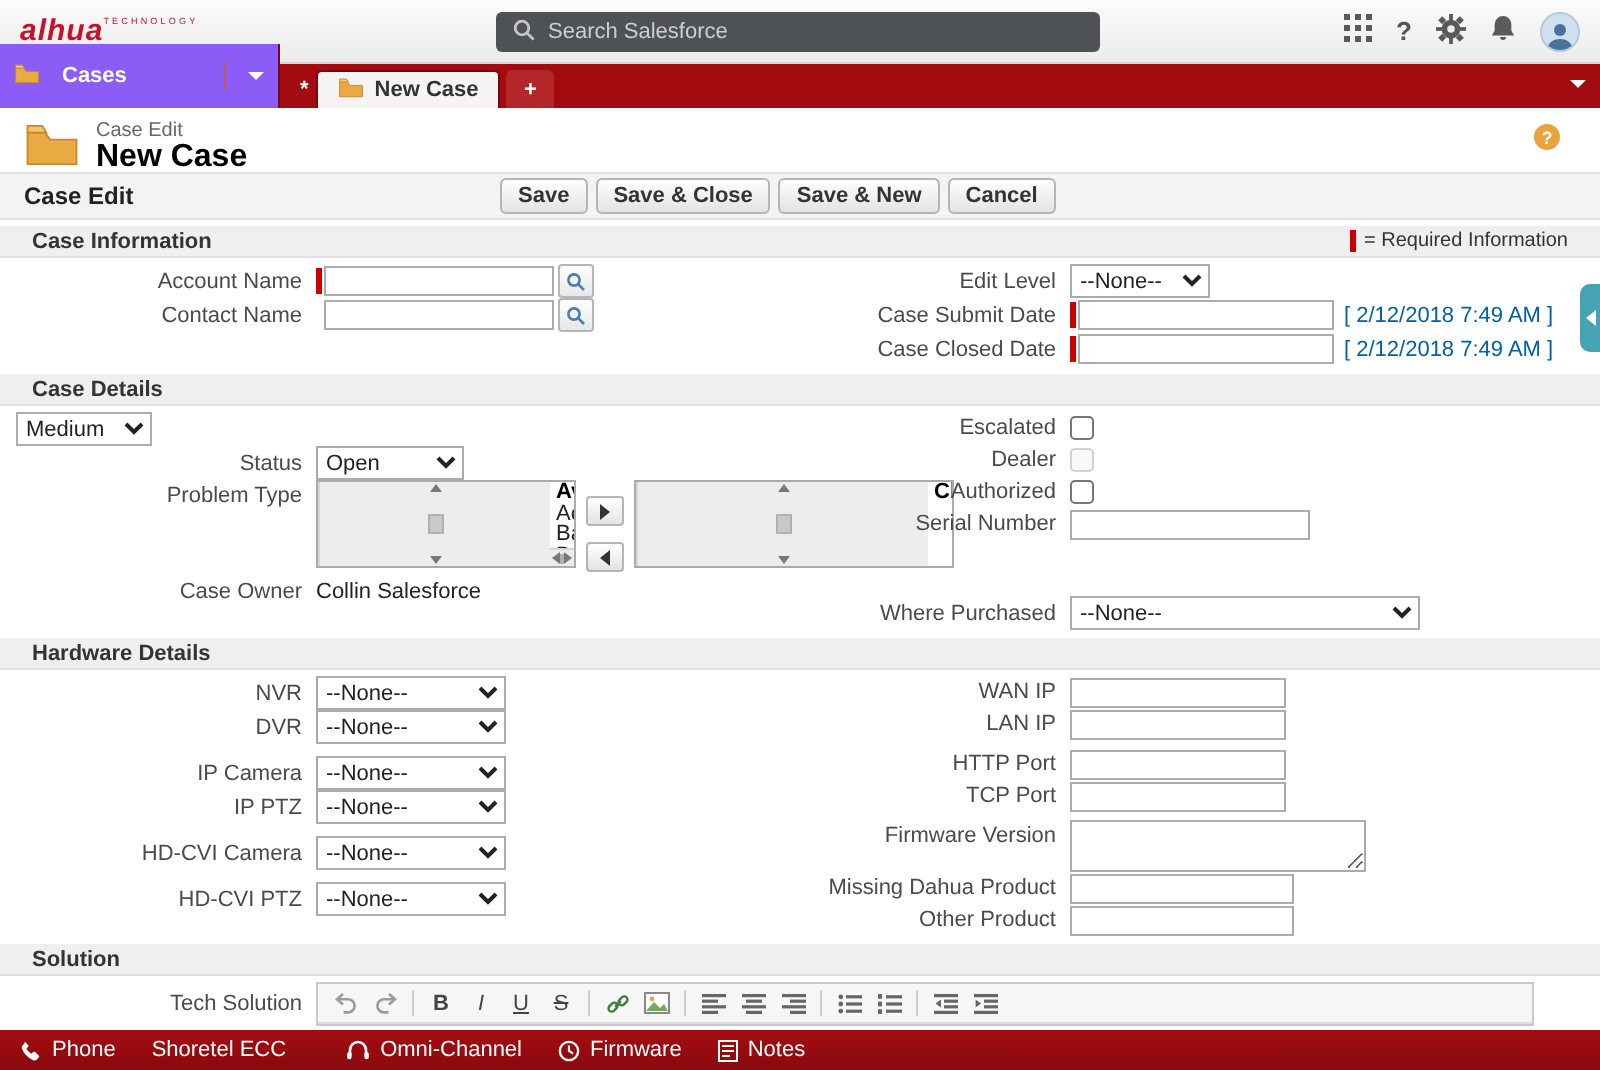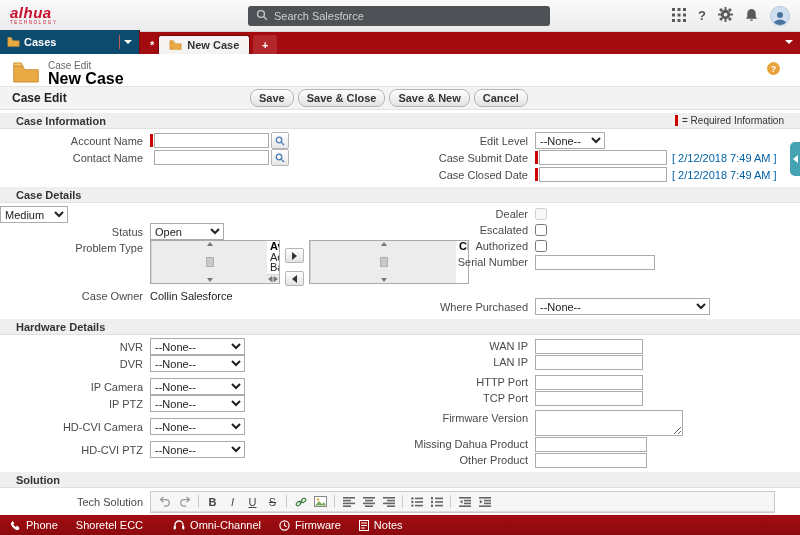--- a/index.html
+++ b/index.html
@@ -1,33 +1,33 @@
 <!DOCTYPE html>
 <html><head>
 <meta charset="utf-8">
 <style>
   *{box-sizing:border-box;margin:0;padding:0}
   html,body{width:800px;height:535px;overflow:hidden}
   body{font-family:"Liberation Sans","DejaVu Sans",sans-serif;font-size:11px;color:#222;background:#fff;position:relative}
 
   
   .topbar{height:32px;background:linear-gradient(#fbfbfb,#ebebeb);border-bottom:1px solid #d6d6d6;display:flex;align-items:center;padding:0 10px;position:relative}
-  .logo{display:flex;flex-direction:column;line-height:1}
+  .logo{display:flex;flex-direction:row;line-height:1}
   .logo-main{color:#c8102e;font-weight:bold;font-style:italic;font-size:15px;letter-spacing:.5px}
   .logo-sub{color:#c8102e;font-size:4.5px;letter-spacing:1.6px;margin-top:1px}
   .search-wrap{position:absolute;left:248px;top:6px;width:302px;height:20px;background:#4e5155;border-radius:3px;display:flex;align-items:center;padding:0 8px;gap:6px}
   .search-input{background:transparent;border:none;outline:none;color:#eee;font-size:11px;flex:1;font-family:inherit}
   .search-input::placeholder{color:#cfcfcf}
   .top-icons{margin-left:auto;display:flex;align-items:center;gap:12px}
   .q-icon{font-size:13px;font-weight:bold;color:#555}
   .avatar{width:20px;height:20px;border-radius:50%;background:#cfe0f0;overflow:hidden;display:flex;align-items:flex-end;justify-content:center;border:1px solid #b3c9dd}
 
   
   .tabbar{height:22px;background:#a20b10;display:flex;align-items:flex-end;position:relative}
-  .apptab{height:24px;width:140px;background:#0c4a6e;border-right:1px solid #7a0709;display:flex;align-items:center;gap:4px;padding:0 7px}
+  .apptab{height:32px;width:140px;background:#8b5cf6;border-right:1px solid #7a0709;display:flex;align-items:center;gap:11px;padding:0 7px}
   .apptab-label{color:#fff;font-weight:bold}
   .apptab-div{margin-left:auto;width:1px;height:14px;background:#c0595c}
   .dirty{color:#fff;font-weight:bold;margin:0 4px 3px 10px}
   .casetab{height:19px;background:#f5f4f3;border-radius:3px 3px 0 0;display:flex;align-items:center;gap:5px;padding:0 10px;border:1px solid #7a0709;border-bottom:none}
   .casetab-label{color:#333;font-weight:bold}
   .addtab{height:19px;width:24px;background:#b3262a;border-radius:3px 3px 0 0;color:#fff;display:flex;align-items:center;justify-content:center;font-weight:bold;margin-left:3px}
 
   .tri-dn{width:0;height:0;border-left:4px solid transparent;border-right:4px solid transparent;border-top:4px solid #fff}
   .tri-rt{width:0;height:0;border-top:4px solid transparent;border-bottom:4px solid transparent;border-left:5px solid #333}
   .tri-lt{width:0;height:0;border-top:4px solid transparent;border-bottom:4px solid transparent;border-right:5px solid #333}
@@ -36,27 +36,27 @@
   
   .content{position:absolute;top:54px;bottom:20px;left:0;right:0;overflow:hidden;background:#fff}
   .pagehead{height:32px;display:flex;align-items:flex-start;padding:6px 12px 0;position:relative}
   .kicker{color:#666;font-size:10px}
   .pg-title{font-size:16px;font-weight:bold;color:#000;line-height:1}
   .help-circ{position:absolute;right:20px;top:8px;width:13px;height:13px;border-radius:50%;background:#e8a33d;color:#fff;font-weight:bold;font-size:9px;display:flex;align-items:center;justify-content:center}
 
   .actionbar{height:24px;background:#f3f3f3;border-top:1px solid #e2e2e2;border-bottom:1px solid #e2e2e2;display:flex;align-items:center;padding:0 12px;position:relative}
   .ab-title{font-weight:bold;font-size:12px}
   .ab-buttons{position:absolute;left:250px;display:flex;gap:4px}
-  .btn{font-family:inherit;font-size:11px;font-weight:bold;color:#333;background:linear-gradient(#fefefe,#e3e3e3);border:1px solid #b5b5b5;border-radius:8px;padding:2px 8px;cursor:pointer;line-height:1.1}
+  .btn{font-family:inherit;font-size:11px;font-weight:bold;color:#333;background:linear-gradient(#fefefe,#e3e3e3);border:1px solid #b5b5b5;border-radius:3px;padding:2px 8px;cursor:pointer;line-height:1.1}
 
   .sechead{height:16px;background:#efefef;border-bottom:1px solid #e0e0e0;display:flex;align-items:center;padding:0 16px;margin-top:3px;font-weight:bold;color:#333}
   .req-legend{margin-left:auto;display:flex;align-items:center;gap:4px;font-weight:normal;font-size:10px;color:#333}
   .req-bar{width:3px;height:11px;background:#c00}
 
-  .form{display:flex;padding:3px 0 1px}
+  .form{display:flex;padding:3px 8px 1px}
   .col{width:50%}
   .frow{display:flex;align-items:center;min-height:17px}
   .frow.s{min-height:16px}
   .lbl{width:150px;text-align:right;padding-right:7px;color:#4a4a4a;flex:0 0 auto}
   .lblr{width:135px;text-align:right;padding-right:7px;color:#4a4a4a;flex:0 0 auto}
   .inp{height:15px;border:1px solid #ababab;font-size:11px;padding:0 2px;font-family:inherit;background:#fff}
   select{font-size:11px;height:17px;border:1px solid #ababab;background:#fff;font-family:inherit;color:#222}
   .reqbar{width:3px;height:13px;background:#c00;margin-right:1px;flex:0 0 auto}
   .lookup{width:18px;height:17px;margin-left:2px;border:1px solid #b5b5b5;background:linear-gradient(#fff,#e7e7e7);display:flex;align-items:center;justify-content:center;border-radius:2px;cursor:pointer}
   .datelink{color:#0160a8;margin-left:5px;white-space:nowrap;cursor:pointer}
@@ -316,26 +316,26 @@
           </div>
         </div>
       </div>
       <div class="frow s" style="margin-top:2px">
         <span class="lbl">Case Owner</span>
         <span class="ownerval">Collin Salesforce</span>
       </div>
     </div>
     <div class="col">
       <div class="frow s">
+        <span class="lblr">Escalated</span>
+        <input type="checkbox" style="">
+      </div>
+      <div class="frow s">
         <span class="lblr">Dealer</span>
         <input type="checkbox" disabled="" style="">
-      </div>
-      <div class="frow s">
-        <span class="lblr">Escalated</span>
-        <input type="checkbox" style="">
       </div>
       <div class="frow s">
         <span class="lblr">Authorized</span>
         <input type="checkbox" style="">
       </div>
       <div class="frow s">
         <span class="lblr">Serial Number</span>
         <input class="inp" style="width: 120px;">
       </div>
       <div class="sp28"></div>

